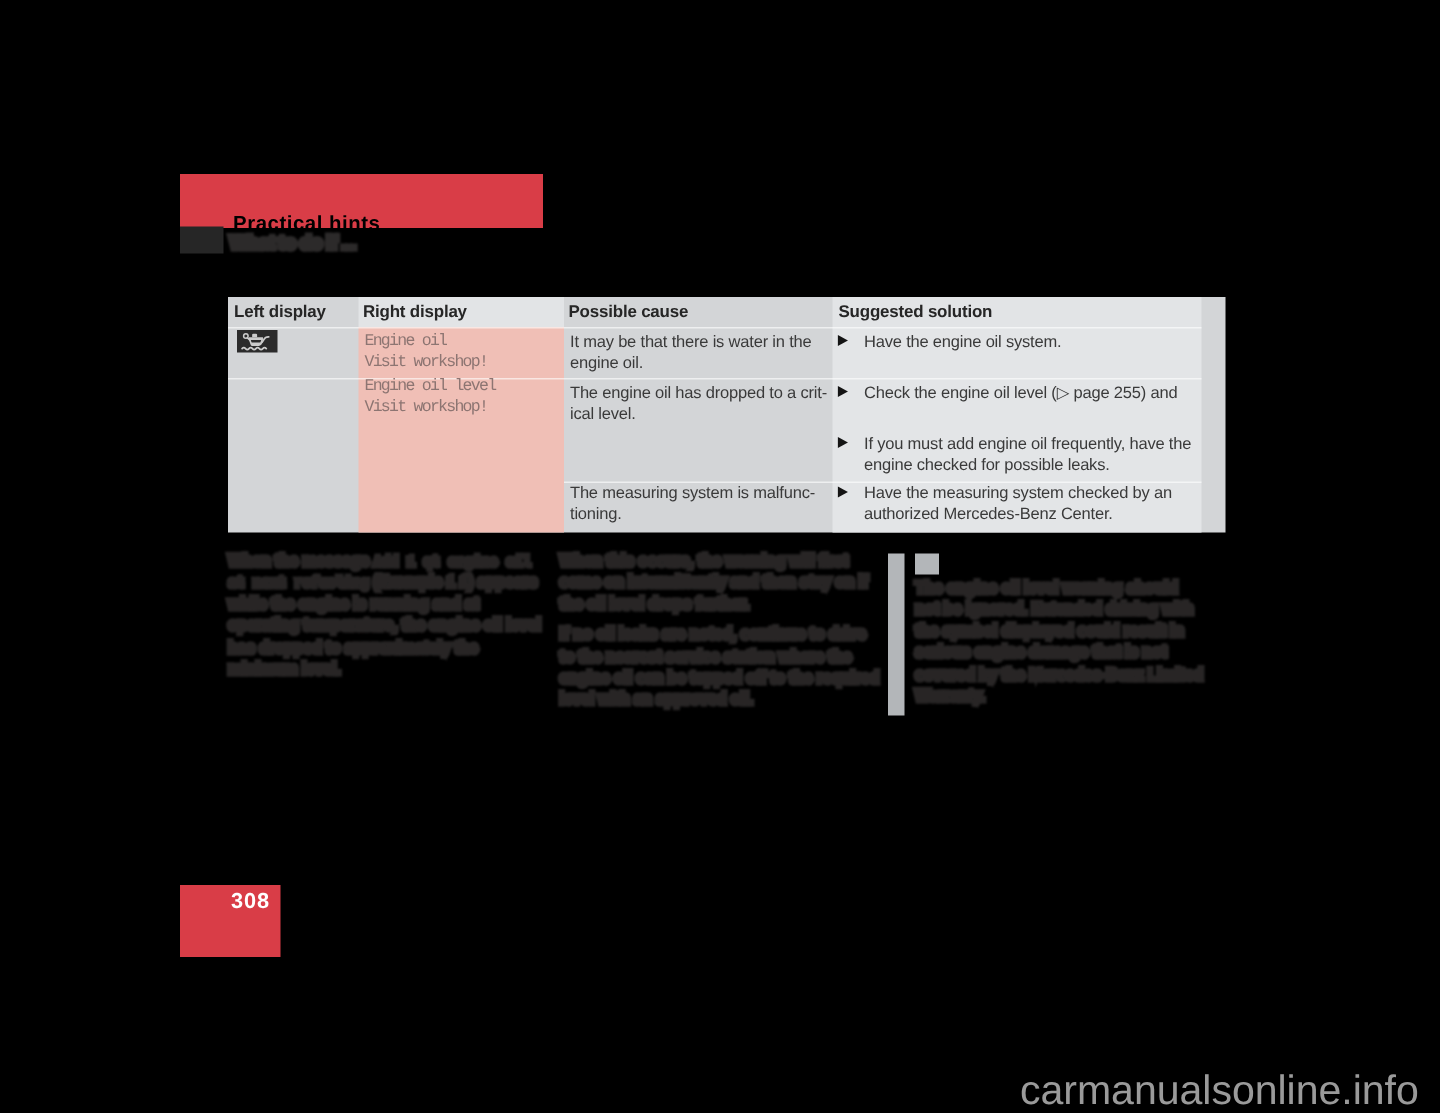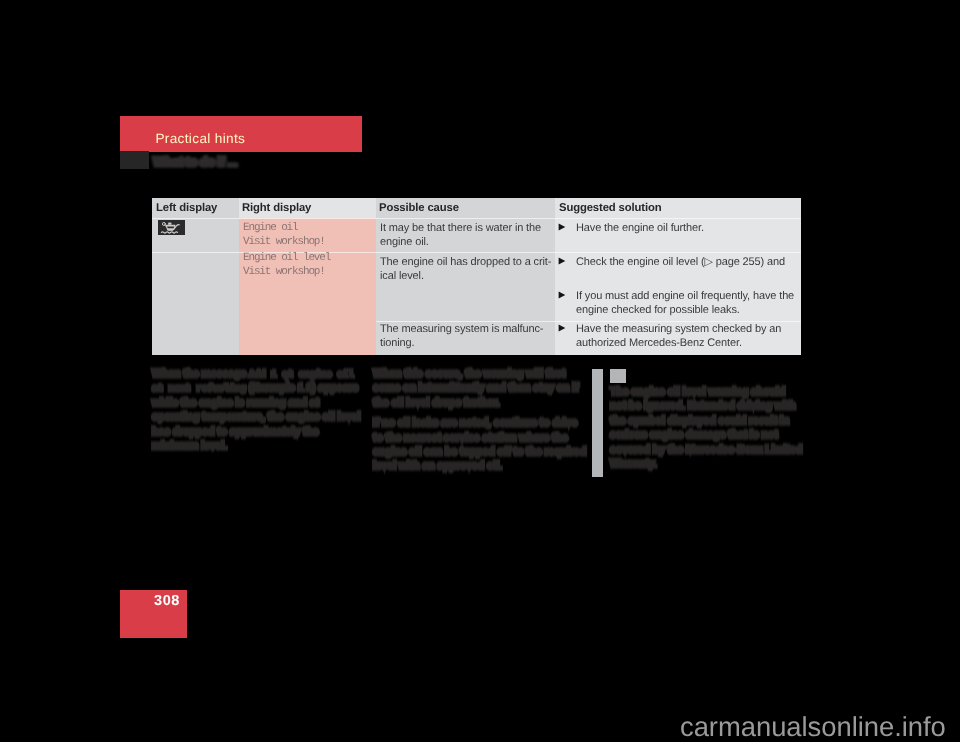--- a/index.html
+++ b/index.html
@@ -4,27 +4,27 @@
 <title>Practical hints</title>
 <style>
   html,body{margin:0;padding:0;}
   body{width:960px;height:742px;background:#000;overflow:hidden;
        font-family:"Liberation Sans",sans-serif;
        -webkit-font-smoothing:antialiased;text-rendering:geometricPrecision;}
   .page{position:absolute;left:0;top:0;width:960px;height:742px;}
 
   
   .banner{position:absolute;left:120px;top:116px;width:242px;height:36px;background:#d93d47;}
-  .banner-label{position:absolute;filter:opacity(99.9%);left:35.4px;top:15px;font-size:13.6px;letter-spacing:0.35px;font-weight:normal;color:#fef9c3;}
+  .banner-label{position:absolute;filter:opacity(99.9%);left:35.4px;top:25px;font-size:13.6px;letter-spacing:0.35px;font-weight:bold;color:#000000;}
   .sect-block{position:absolute;left:120px;top:151px;width:29px;height:18px;background:#262626;}
   .sect-title{position:absolute;left:153px;top:154px;font-size:12.8px;font-weight:bold;color:#4d7c0f;
               letter-spacing:-0.3px;word-spacing:-0.6px;white-space:nowrap;}
 
   
-  .tbl{position:absolute;left:152px;top:198px;width:649px;height:157px;background:#d3d5d7;}
+  .tbl{position:absolute;left:152px;top:198px;width:649px;height:157px;background:#d3d5d7;padding-left:16px;}
   .hdr-cell{position:absolute;top:0;height:20px;background:#e2e4e6;}
   .th{position:absolute;filter:opacity(99.9%);top:4px;font-size:11.3px;font-weight:bold;color:#262626;letter-spacing:-0.13px;}
   .col-pink{position:absolute;left:87px;top:20px;width:137px;height:137px;background:#f0bfb6;}
   .col4-bg{position:absolute;left:403px;top:20px;width:246px;height:137px;background:#e3e5e7;}
   .rowsep{position:absolute;left:0;width:649px;height:1.2px;background:rgba(255,255,255,0.62);}
   .rowsep-right{position:absolute;width:425px;height:1.2px;background:rgba(255,255,255,0.62);}
   .cell{position:absolute;filter:opacity(99.9%);font-size:11px;color:#3a3a3a;line-height:14.2px;white-space:nowrap;letter-spacing:-0.13px;}
   .mono{position:absolute;filter:opacity(99.9%);font-family:"Liberation Mono",monospace;font-size:11px;letter-spacing:-1.15px;color:#8d7572;line-height:14.2px;white-space:nowrap;}
   .bullet{position:absolute;width:8px;height:8px;line-height:0;}
   .bullet svg{display:block;}
@@ -96,21 +96,21 @@
     <div class="cell" style="left:228px;top:23px">
       <div>It may be that there is water in the</div>
       <div>engine oil.</div>
     </div>
     <div class="bullet" style="left:406px;top:25px">
         <svg viewBox="0 0 8 8" width="8" height="8">
           <path d="M0.6 0.4 L7.3 4.0 L0.6 7.6 Z" fill="#141414"></path>
         </svg>
       </div>
     <div class="cell" style="left:424px;top:23px">
-      <div>Have the engine oil further.</div>
+      <div>Have the engine oil system.</div>
     </div>
 
     <div class="mono" style="left:91px;top:53px">
       <div>Engine oil level</div>
       <div>Visit workshop!</div>
     </div>
     <div class="cell" style="left:228px;top:57px">
       <div>The engine oil has dropped to a crit-</div>
       <div>ical level.</div>
     </div>

